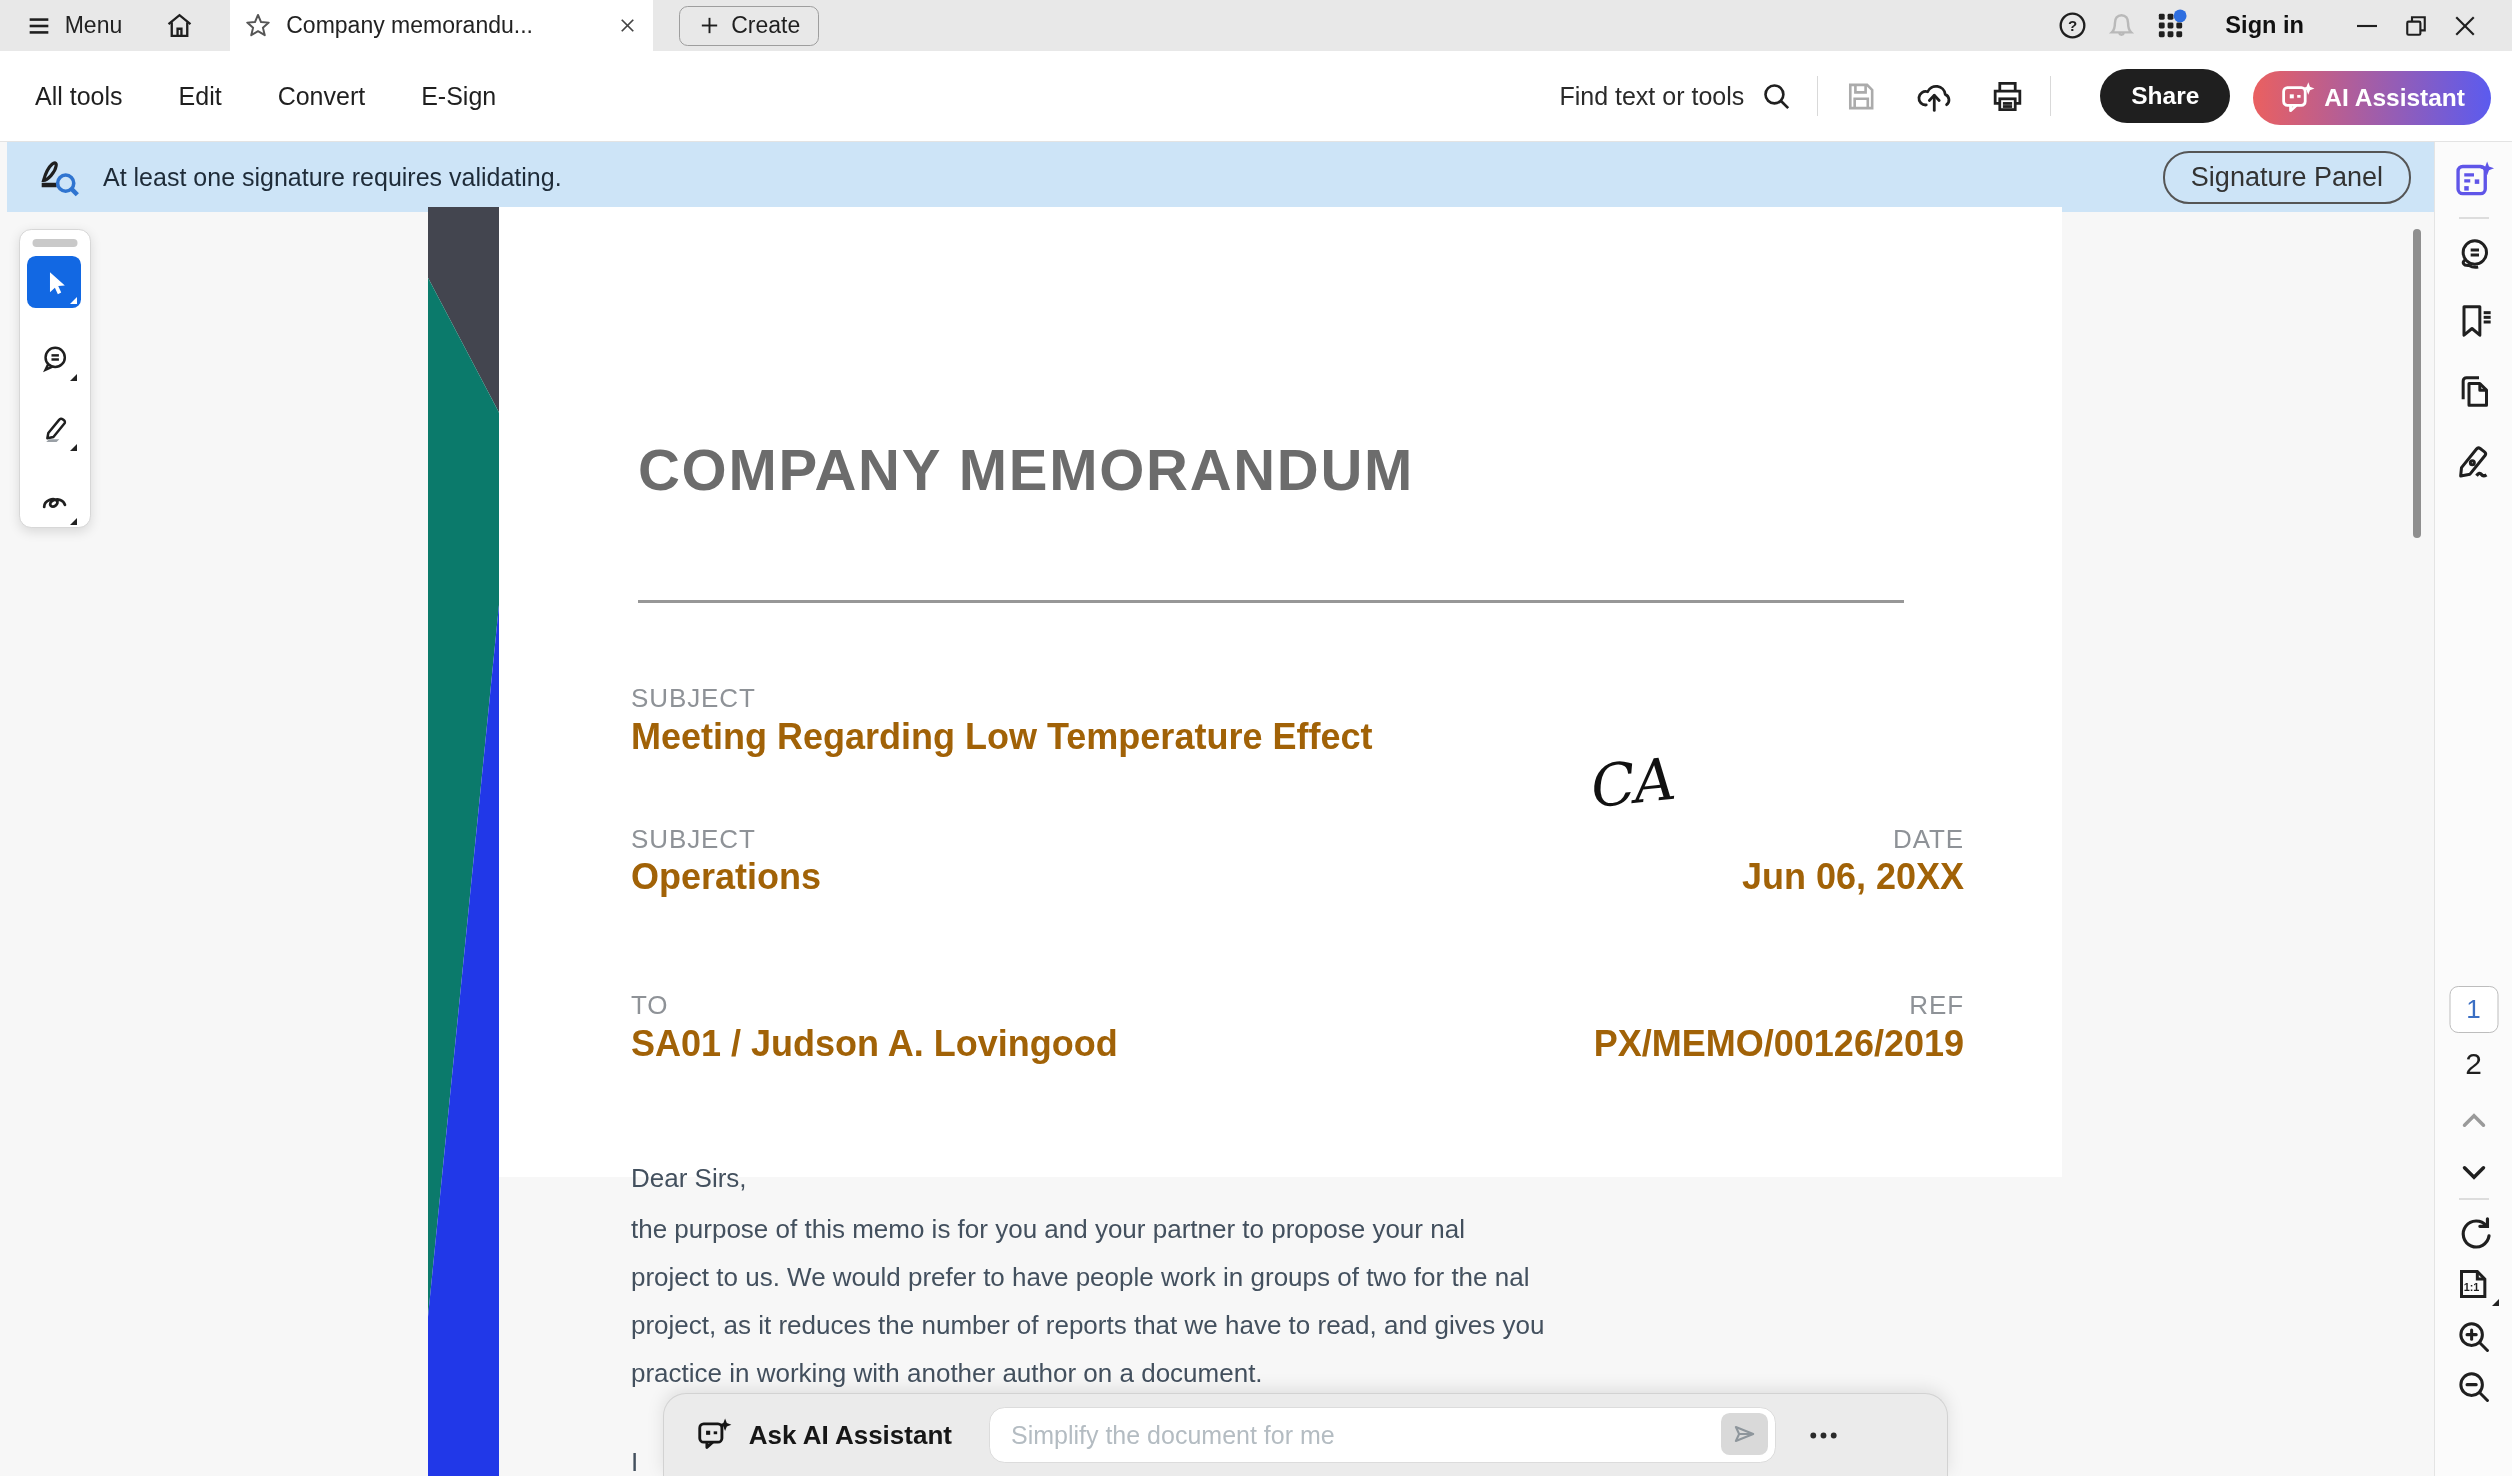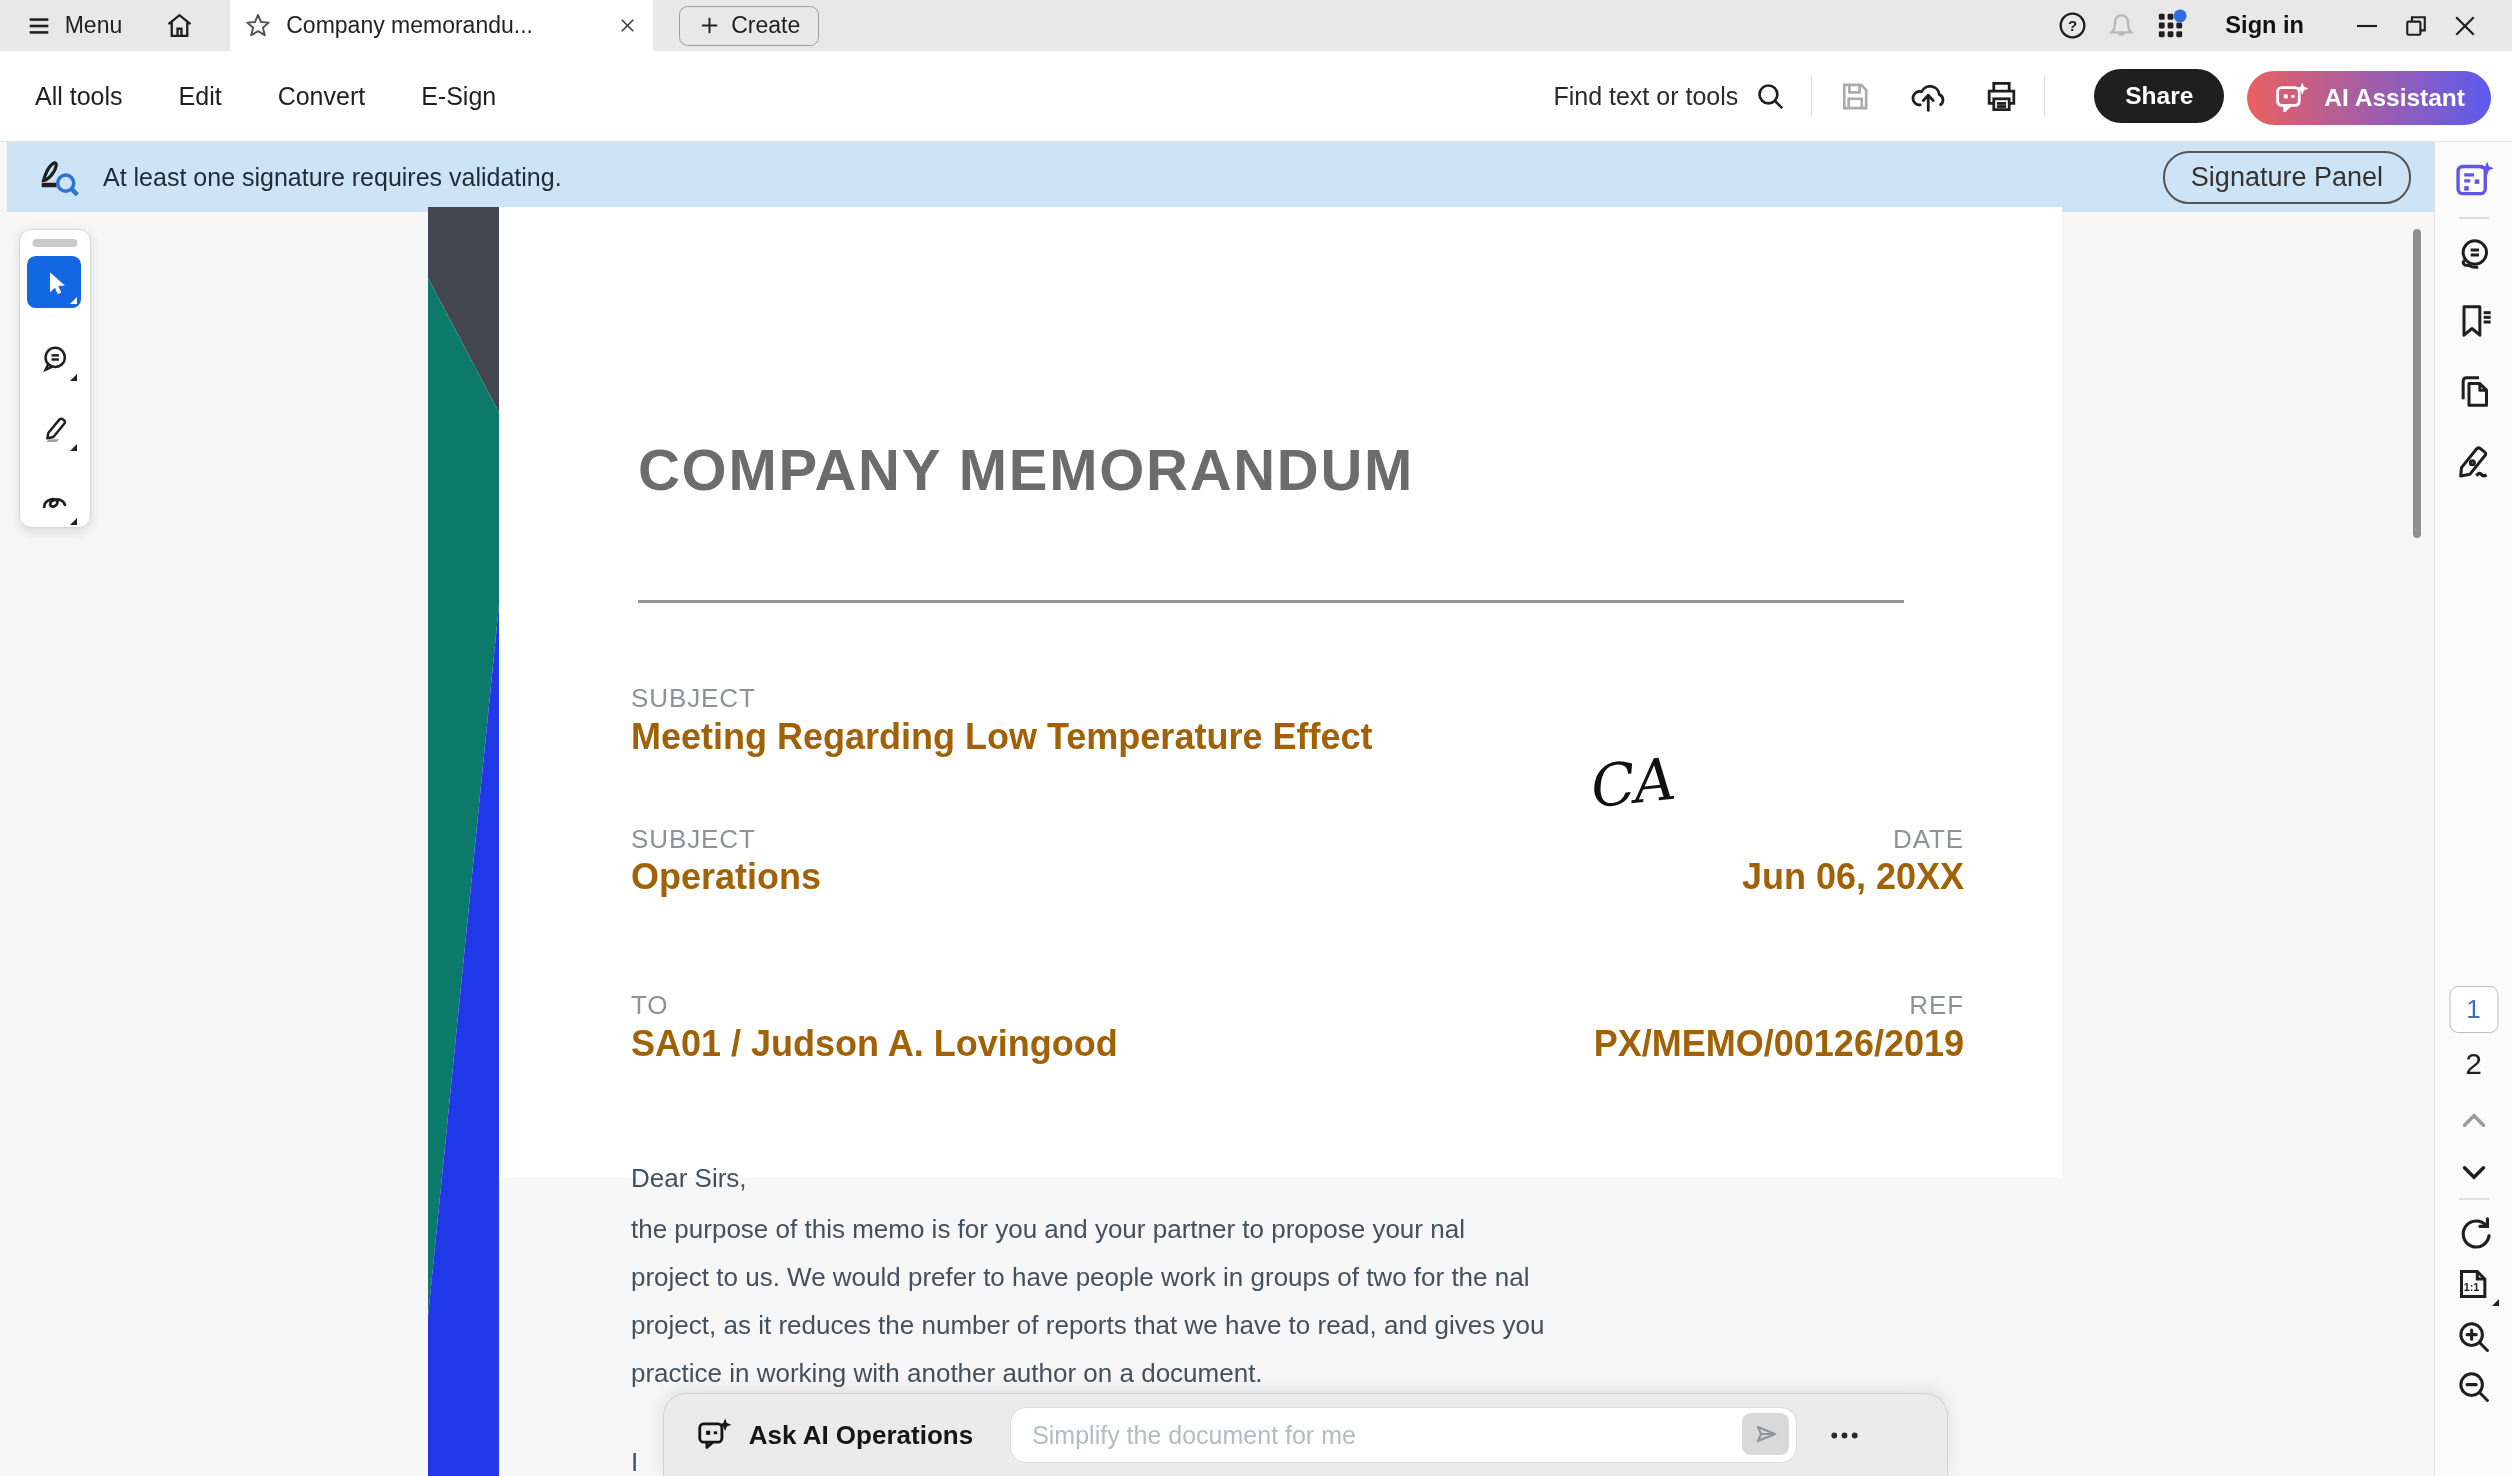--- a/index.html
+++ b/index.html
@@ -24,21 +24,21 @@
   
   .toolbar{position:absolute;top:51px;left:0;right:0;height:91px;background:#fff;
            border-bottom:0.9px solid #e3e3e3;display:flex;align-items:center;box-sizing:border-box;}
   .nav{display:flex;gap:56px;margin-left:35px;font-size:25px;color:#1f1f1f;}
   .nav span{cursor:default;}
   .find{margin-left:auto;display:flex;align-items:center;gap:15.7px;font-size:25px;color:#2a2a2a;}
   .vdiv{width:0.9px;height:40px;background:#d9d9d9;margin:0 24.5px;}
   .tool-ics{display:flex;align-items:center;gap:37px;}
   .pill{height:54px;border-radius:28px;display:flex;align-items:center;font-size:24.5px;font-weight:600;color:#fff;}
   .share{background:#1f1f1f;padding:0 31px;margin-left:24.5px;}
-  .ai-pill{background:linear-gradient(90deg,#ea6060,#5b5bef);padding:0 26px;gap:14px;margin:4px 21px 0 23px;}
+  .ai-pill{background:linear-gradient(90deg,#ea6060,#5b5bef);padding:0 26px;gap:8px;margin:4px 21px 0 23px;}
 
   
   .banner{position:absolute;top:142px;left:7px;right:78px;height:70px;background:#cde4f7;
           display:flex;align-items:center;}
   .banner-msg{font-size:25px;color:#1e2b38;margin-left:21px;}
   .sig-panel-btn{margin-left:auto;margin-right:23px;height:49px;border:2.6px solid #555;border-radius:26px;
                  padding:0 26px;display:flex;align-items:center;font-size:27px;color:#333;background:transparent;}
 
   
   .rail{position:absolute;top:142px;right:0;width:77px;bottom:0;background:#fbfbfb;border-left:0.9px solid #e4e4e4;}
@@ -409,21 +409,21 @@
 <div class="ai-bar">
   <span class="ic" style="margin-left:31px;">
     <svg width="38" height="38" viewBox="0 0 24 24" fill="none" stroke="#161616" stroke-width="1.8" stroke-linejoin="round">
         <rect x="3" y="5" width="14" height="11.5" rx="2.5"></rect>
         <path d="M7.5 16.5 v3.4 L11.2 16.5"></path>
         <rect x="7" y="9.3" width="2.6" height="2.6" fill="#161616" stroke="none"></rect>
         <line x1="11.8" y1="10.6" x2="14" y2="10.6"></line>
         <path d="M19 1.5 l1.1 2.9 2.9 1.1 -2.9 1.1 -1.1 2.9 -1.1 -2.9 -2.9 -1.1 2.9 -1.1 z" fill="#161616" stroke="none"></path>
       </svg>
   </span>
-  <span class="ai-label">Ask AI Operations</span>
+  <span class="ai-label">Ask AI Assistant</span>
   <div class="ai-input-wrap">
     <input class="ai-input" type="text" placeholder="Simplify the document for me" style="">
     <span class="send-btn">
       <svg width="26" height="26" viewBox="0 0 24 24" fill="none" stroke="currentColor" stroke-width="1.9" stroke-linejoin="round">
           <path d="M4.5 18.5 L20.5 12 4.5 5.5 7.5 12 z"></path>
           <line x1="7.5" y1="12" x2="20.5" y2="12"></line>
         </svg>
     </span>
   </div>
   <span class="more-btn ic">

